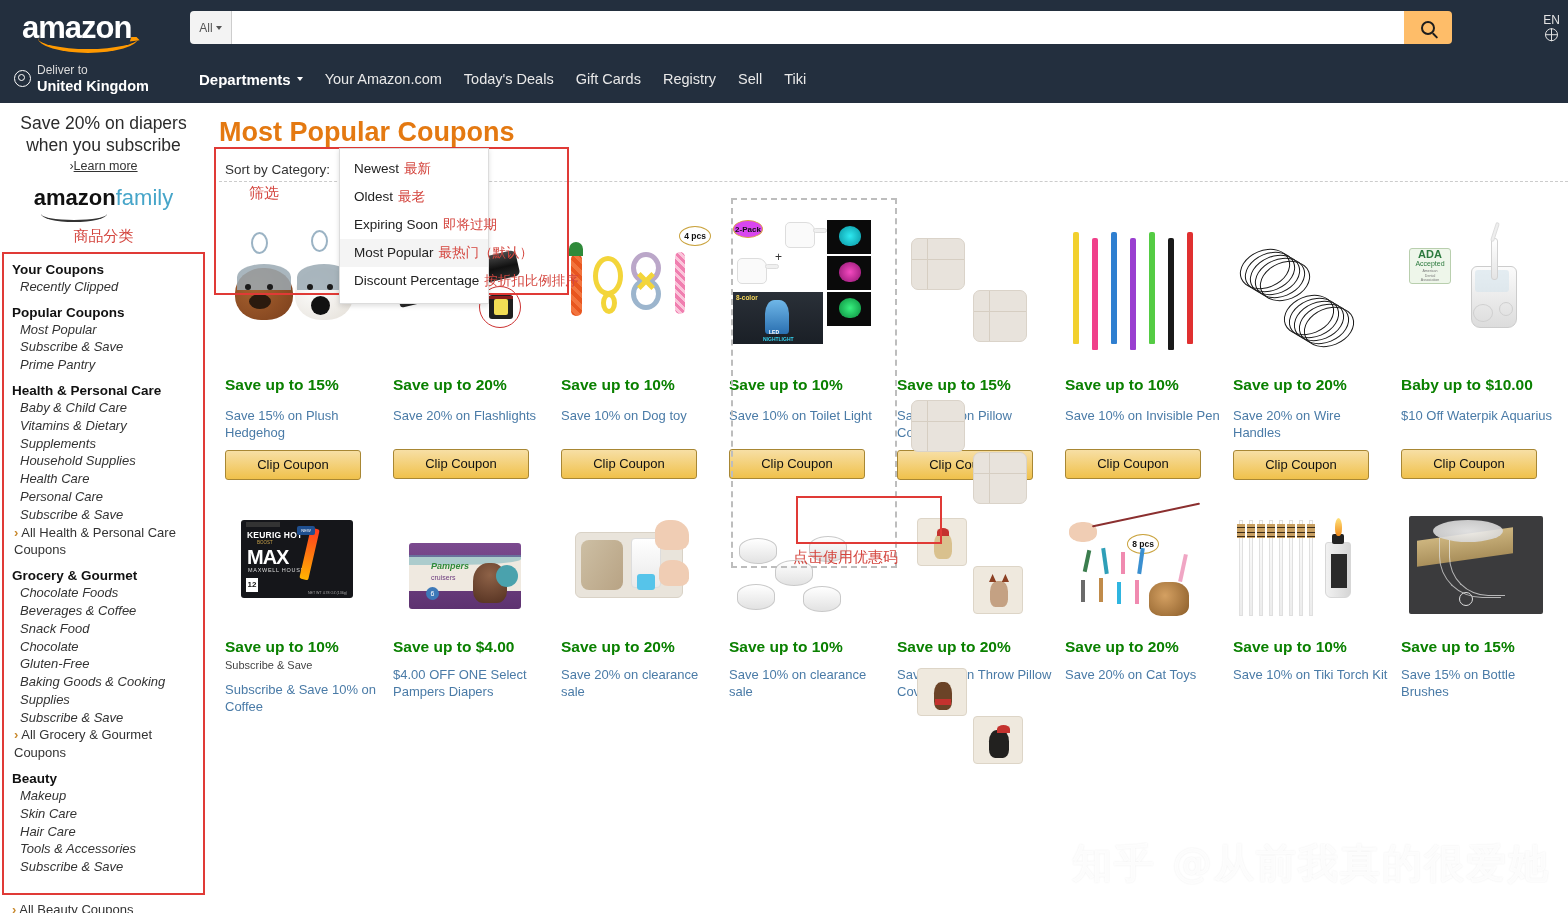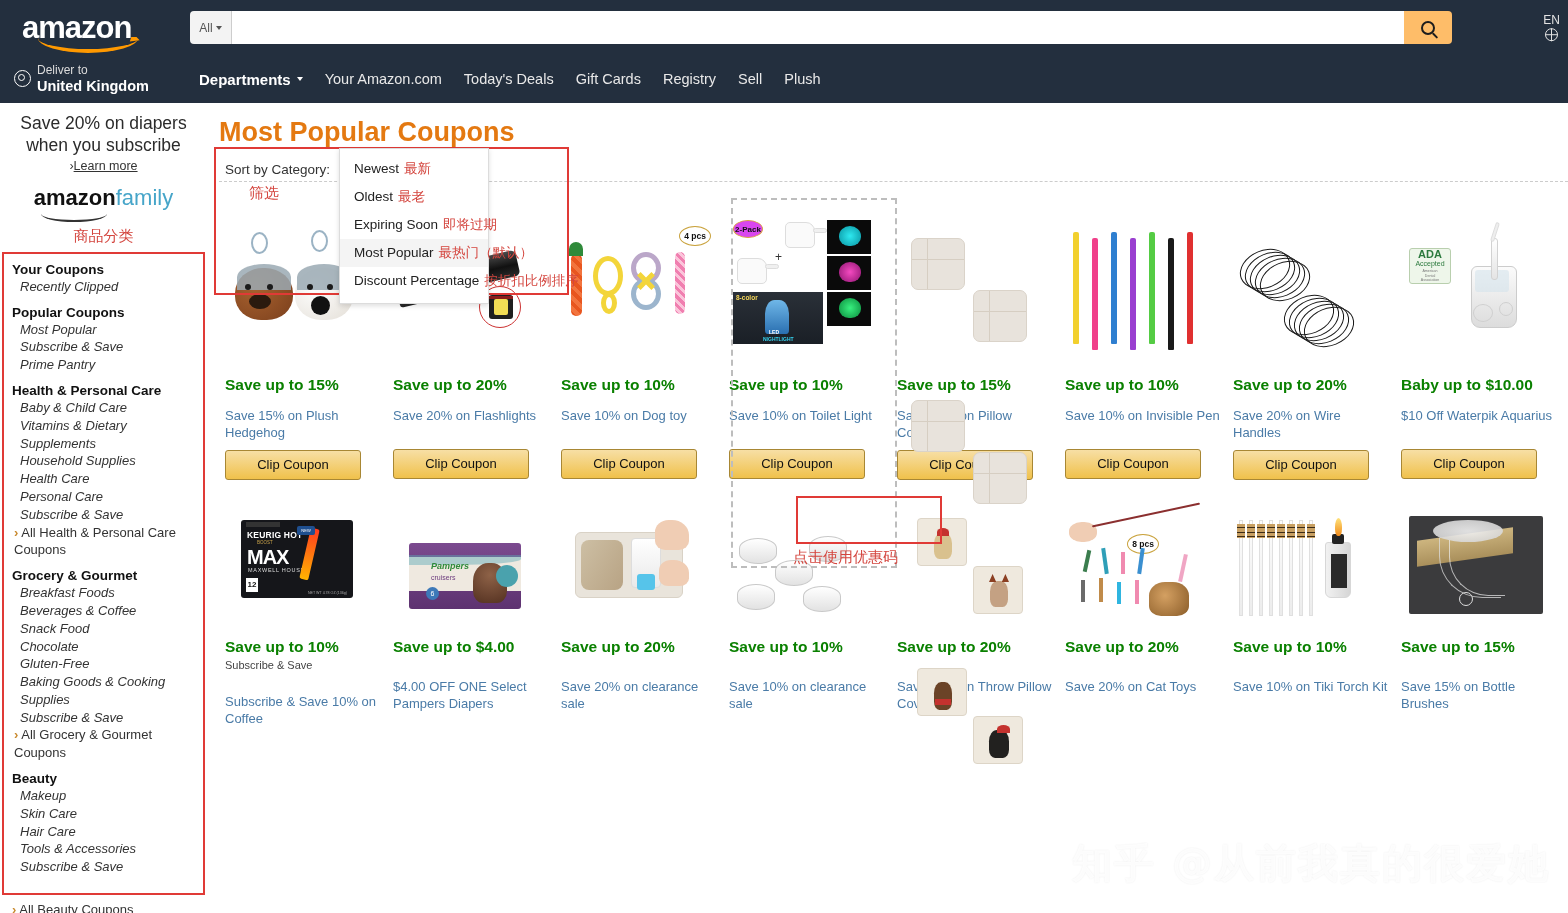--- a/index.html
+++ b/index.html
@@ -153,21 +153,21 @@
   .save { font-size:15.5px; font-weight:bold; color:#0a8000; margin:8px 0 0 2px; line-height:1.15;}
   .subsave { font-size:11px; color:#444; margin:3px 0 0 2px; }
   .desc { font-size:13px; color:#4a7ba7; margin:13px 0 8px 2px; line-height:1.35; min-height:34px;}
   .clipbtn {
     width:136px; height:30px; margin-left:2px;
     background:linear-gradient(#f7dfa5,#f0c14b);
     border:1px solid #a88734; border-radius:3px;
     font-size:13px; color:#111; display:flex;align-items:center;justify-content:center;
     cursor:pointer;
   }
-  .row2 .desc { margin-top:22px; }
+  .row2 .desc { margin-top:10px; }
 
   .dash-card {
     position:absolute; left:512px; top:-10px; width:166px; height:370px;
     border:2px dashed #bdbdbd; z-index:5; pointer-events:none;
   }
   .red-box-clip {
     position:absolute; left:577px; top:288px; width:146px; height:48px;
     border:2.5px solid #e03a36; z-index:20; pointer-events:none;
   }
   .clip-cn {
@@ -257,21 +257,21 @@
   <div class="navlinks">
     <a class="depts" href="#">
       <span>Departments</span>
       <span class="caret-d" style="border-top-color:#fff"></span>
     </a>
     <a href="#">Your Amazon.com</a>
     <a href="#">Today's Deals</a>
     <a href="#">Gift Cards</a>
     <a href="#">Registry</a>
     <a href="#">Sell</a>
-    <a href="#">Plush</a>
+    <a href="#">Tiki</a>
   </div>
 </div>
 
 <div class="page">
 
   <div class="sidebar">
     <div class="promo">
       <div class="p1">Save 20% on diapers</div>
       <div class="p1">when you subscribe</div>
       <div class="learn">›<u>Learn more</u></div>
@@ -299,21 +299,21 @@
         <div class="cat-item">Vitamins &amp; Dietary Supplements</div>
         <div class="cat-item">Household Supplies</div>
         <div class="cat-item">Health Care</div>
         <div class="cat-item">Personal Care</div>
         <div class="cat-item">Subscribe &amp; Save</div>
         <div class="cat-all"><span class="arr">›</span> <span>All Health &amp; Personal Care Coupons</span></div>
       </div>
 
       <div class="cat-group">
         <div class="cat-head">Grocery &amp; Gourmet</div>
-        <div class="cat-item">Breakfast Foods</div>
+        <div class="cat-item">Chocolate Foods</div>
         <div class="cat-item">Beverages &amp; Coffee</div>
         <div class="cat-item">Snack Food</div>
         <div class="cat-item">Chocolate</div>
         <div class="cat-item">Gluten-Free</div>
         <div class="cat-item">Baking Goods &amp; Cooking Supplies</div>
         <div class="cat-item">Subscribe &amp; Save</div>
         <div class="cat-all"><span class="arr">›</span> <span>All Grocery &amp; Gourmet Coupons</span></div>
       </div>
 
       <div class="cat-group">

